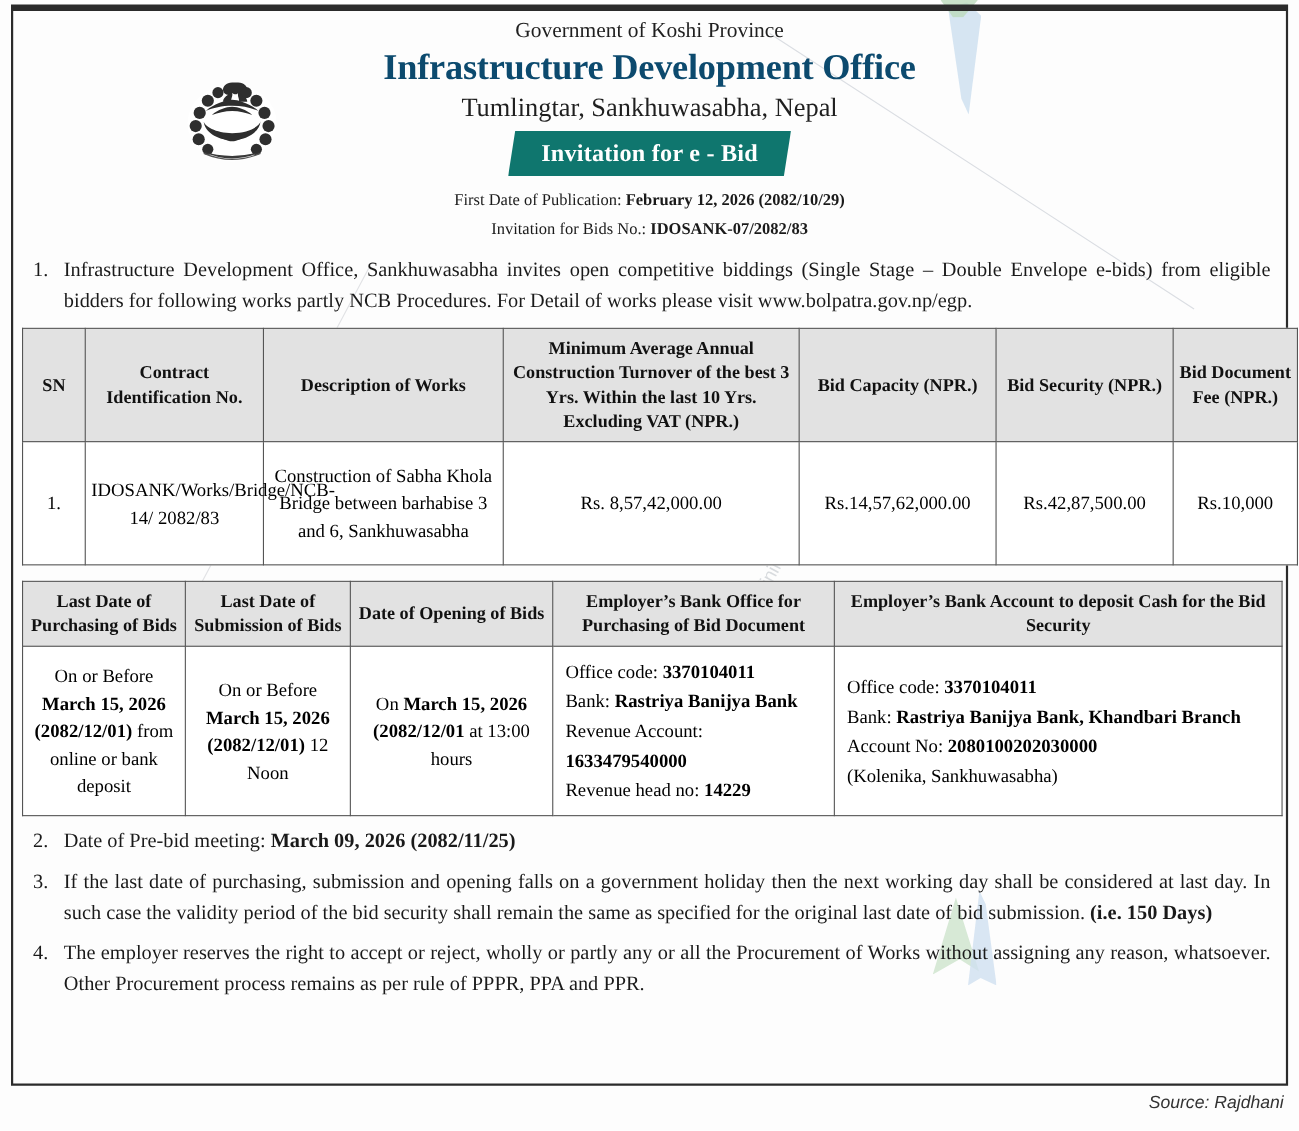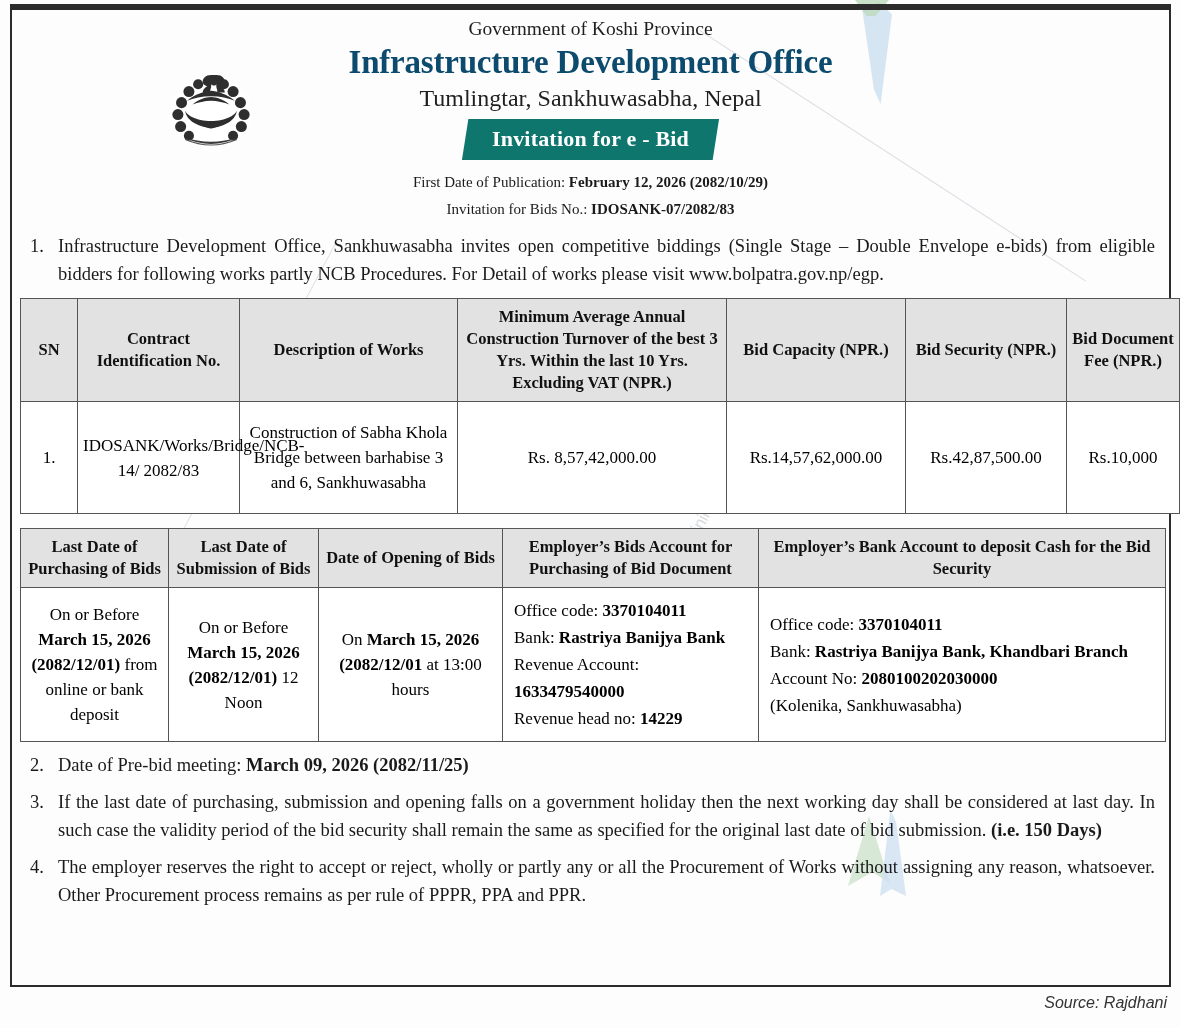--- a/index.html
+++ b/index.html
@@ -257,21 +257,21 @@
             <col style="width:150px">
             <col style="width:184px">
           <col style="width:256px">
             <col style="width:407px">
         </colgroup>
         <thead>
           <tr>
             <th>Last Date of Purchasing of Bids</th>
             <th>Last Date of Submission of Bids</th>
             <th>Date of Opening of Bids</th>
-            <th>Employer’s Bids Account for Purchasing of Bid Document</th>
+            <th>Employer’s Bank Office for Purchasing of Bid Document</th>
             <th>Employer’s Bank Account to deposit Cash for the Bid Security</th>
           </tr>
         </thead>
         <tbody>
           <tr>
             <td class="dt">On or Before <b>March 15, 2026 (2082/12/01)</b> from online or bank deposit</td>
             <td class="dt">On or Before <b>March 15, 2026 (2082/12/01)</b> 12 Noon</td>
             <td class="dt">On <b>March 15, 2026 (2082/12/01</b> at 13:00 hours</td>
             <td class="bank">
                 <div>Office code: <b>3370104011</b></div>

